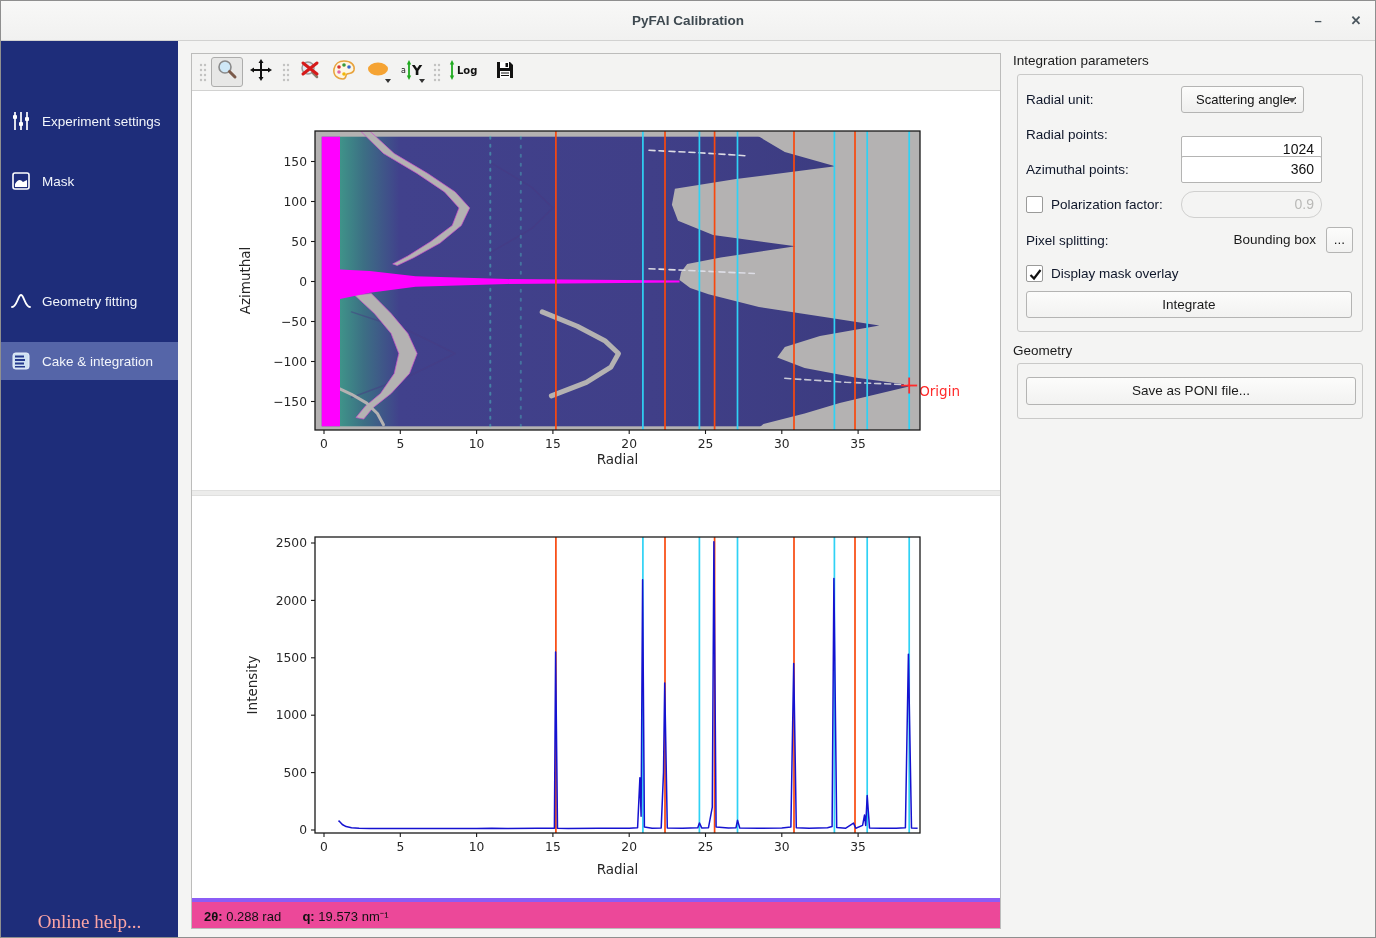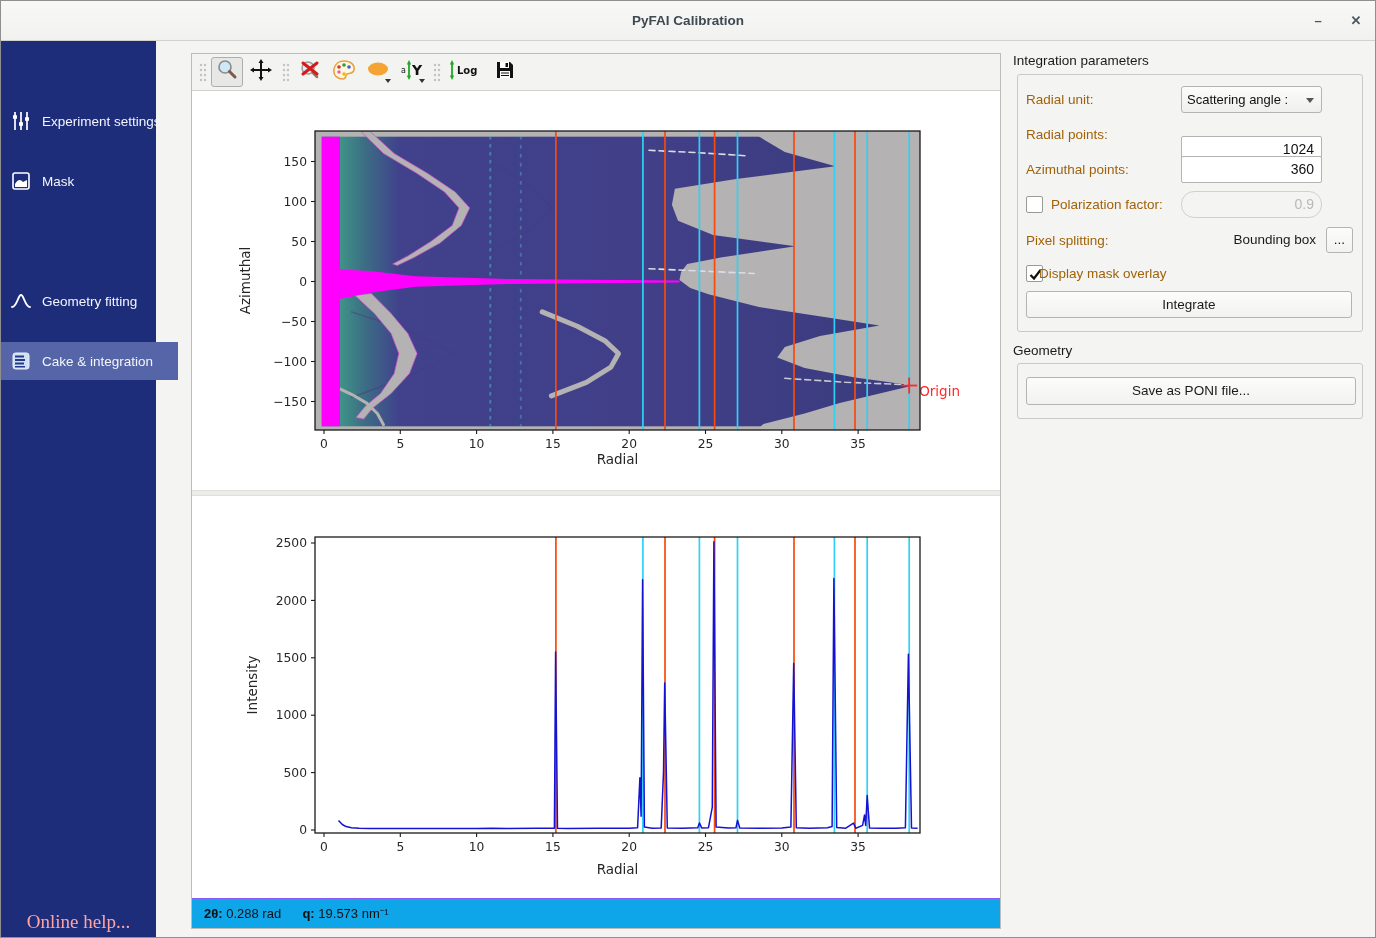--- a/index.html
+++ b/index.html
@@ -7,21 +7,21 @@
   .window{position:relative;width:1376px;height:938px;background:#f4f4f3;border:1px solid #8f8f8f;
           font-family:"Liberation Sans",sans-serif;color:#1a1a1a;overflow:hidden;}
   
   .titlebar{position:absolute;left:0;top:0;width:100%;height:40px;
             background:linear-gradient(#f8f8f7,#f1f1f0);border-bottom:1px solid #d2d2d1;}
   .titlebar .title{position:absolute;left:0;top:0;width:100%;line-height:40px;text-align:center;
                    font-size:13.5px;font-weight:bold;color:#3e4950;}
   .winbtn{position:absolute;top:0;height:40px;line-height:40px;font-size:13px;color:#4b565e;
           width:30px;text-align:center;cursor:default;font-weight:bold;}
   
-  .sidebar{position:absolute;left:0;top:40px;width:155px;height:898px;background:#1e2d7a;}
+  .sidebar{position:absolute;left:0;top:40px;width:177px;height:898px;background:#1e2d7a;}
   .nav-item{position:absolute;left:0;width:177px;height:38px;display:flex;align-items:center;
             color:#f2f5fb;font-size:13.5px;cursor:default;}
   .nav-item.selected{background:#5565a8;}
   .nav-item .nicon{width:22px;height:22px;margin:0 10px 0 9px;flex:0 0 22px;}
   .sidebar .help{position:absolute;bottom:6px;left:0;width:100%;text-align:center;
                  color:#fca5a5;font-size:19px;font-family:Liberation Serif, serif;}
   
   .main-panel{position:absolute;left:190px;top:52px;width:810px;height:876px;background:#ffffff;
               border:1px solid #bcbcbb;}
   .toolbar{position:absolute;left:0;top:0;width:100%;height:37px;background:#f3f3f2;
@@ -29,34 +29,34 @@
   .tbtn{width:32px;height:30px;display:flex;align-items:center;justify-content:center;
         border:1px solid transparent;border-radius:3px;margin:0 1px;position:relative;background:transparent;}
   .tbtn.pressed{background:#e7e7e6;border:1px solid #adadac;}
   .tbtn .dd{position:absolute;right:2px;bottom:3px;width:0;height:0;
             border-left:3px solid transparent;border-right:3px solid transparent;border-top:4px solid #333;}
   .tgrip{width:9px;height:22px;margin:0 3px;}
   .plot-area-top{position:absolute;left:0;top:38px;width:808px;height:398px;background:#ffffff;}
   .plot-sep{position:absolute;left:0;top:436px;width:808px;height:6px;background:#ececeb;
             border-top:1px solid #e0e0df;border-bottom:1px solid #e0e0df;}
   .plot-area-bottom{position:absolute;left:0;top:443px;width:808px;height:401px;background:#ffffff;}
-  .statusbar{position:absolute;left:0;top:844px;width:808px;height:30px;background:#0ea5e9;
-             border-top:1px solid #8b5cf6;font-size:13px;line-height:30px;padding-left:12px;color:#111;}
+  .statusbar{position:absolute;left:0;top:844px;width:808px;height:30px;background:#ec4899;
+             border-top:4px solid #8b5cf6;font-size:13px;line-height:30px;padding-left:12px;color:#111;}
   .statusbar b{font-weight:bold;}
   .statusbar .gap{display:inline-block;width:14px;}
   
   .right-panel{position:absolute;left:1010px;top:40px;width:365px;height:898px;font-size:13.5px;}
   .gtitle{position:absolute;left:2px;color:#1a1a1a;}
   .gframe{position:absolute;left:6px;width:346px;border:1px solid #c9c9c8;border-radius:3px;background:transparent;}
-  .rlabel{position:absolute;left:8px;line-height:27px;color:#a16207;white-space:nowrap;}
+  .rlabel{position:absolute;left:8px;line-height:27px;color:#0f172a;white-space:nowrap;}
   .rinput{position:absolute;left:163px;width:141px;height:27px;border:1px solid #b4b4b3;border-radius:2px;
           background:#ffffff;text-align:right;padding:0 7px;font-size:14px;line-height:25px;color:#111;}
   .rinput.disabled{background:#f4f4f3;border-color:#d0d0cf;color:#b9b9b7;}
-  .combo{position:absolute;left:163px;width:141px;height:27px;border:1px solid #b4b4b3;border-radius:3px;
-         background:linear-gradient(#fcfcfb,#efefee);padding:0 22px 0 5px;font-size:13px;line-height:25px;
+  .combo{position:absolute;left:163px;width:123px;height:27px;border:1px solid #b4b4b3;border-radius:3px;
+         background:linear-gradient(#fcfcfb,#efefee);padding:0 22px 0 14px;font-size:13px;line-height:25px;
          white-space:nowrap;overflow:hidden;color:#111;}
   .combo .arrow{position:absolute;right:7px;top:11px;width:0;height:0;
                 border-left:4px solid transparent;border-right:4px solid transparent;border-top:5px solid #555;}
   .pbtn{position:absolute;border:1px solid #b4b4b3;border-radius:3px;background:linear-gradient(#fcfcfb,#f2f2f1);
         text-align:center;color:#1a1a1a;font-size:13.5px;}
   .checkbox{position:absolute;width:17px;height:17px;border:1px solid #9a9a99;border-radius:2px;background:#fff;}
   .checkbox svg{position:absolute;left:1px;top:1px;}
   .rvalue{position:absolute;line-height:26px;color:#1a1a1a;}
   .chart-mount{position:absolute;left:0;top:0;}
 </style>
@@ -411,21 +411,21 @@
 
       <div class="rlabel" style="top:152px;">Pixel splitting:</div>
       <div class="rvalue" style="top:152px;right:46px;">Bounding box</div>
       <div class="pbtn" style="right:9px;top:152px;width:27px;height:26px;line-height:24px;">...</div>
 
       <div class="checkbox" style="left:8px;top:190px;">
         <svg width="15" height="15" viewBox="0 0 15 15">
             <polyline points="2.5,8 6,11.5 12.5,3" fill="none" stroke="#111" stroke-width="2.2"></polyline>
           </svg>
       </div>
-      <div class="rlabel" style="left:21px;top:185px;">Display mask overlay</div>
+      <div class="rlabel" style="left:33px;top:185px;">Display mask overlay</div>
 
       <div class="pbtn" style="left:8px;right:10px;top:216px;height:27px;line-height:25px;">Integrate</div>
     </div>
 
     <div class="gtitle" style="top:302px;">Geometry</div>
     <div class="gframe" style="top:322px;height:56px;">
       <div class="pbtn" style="left:8px;right:6px;top:13px;height:28px;line-height:26px;">Save as PONI file...</div>
     </div>
   </div>
 

